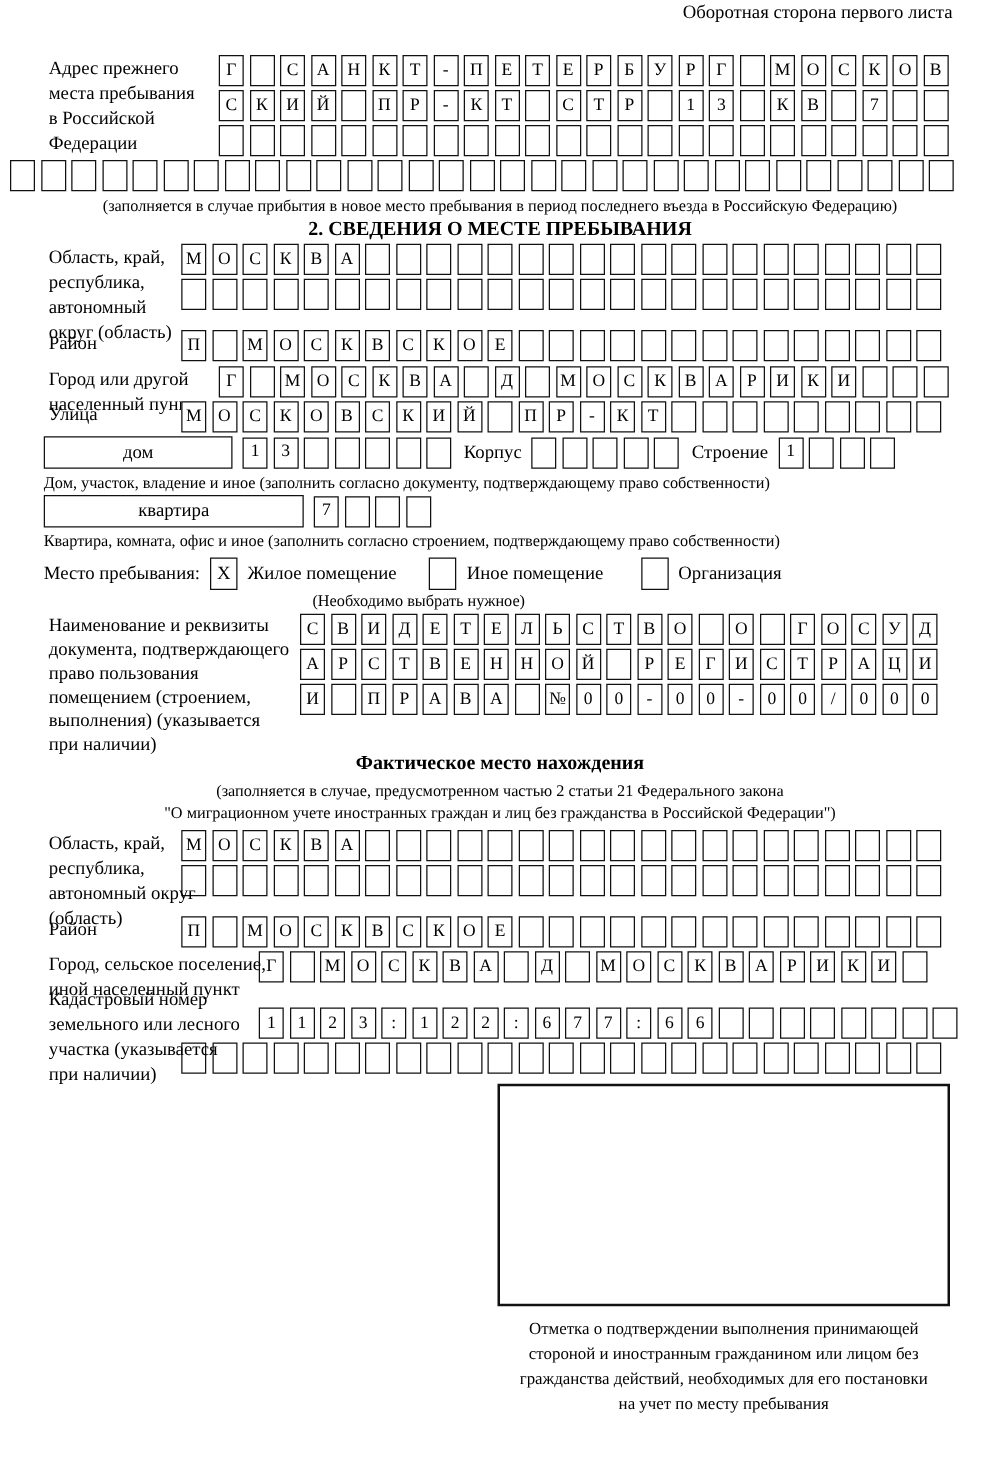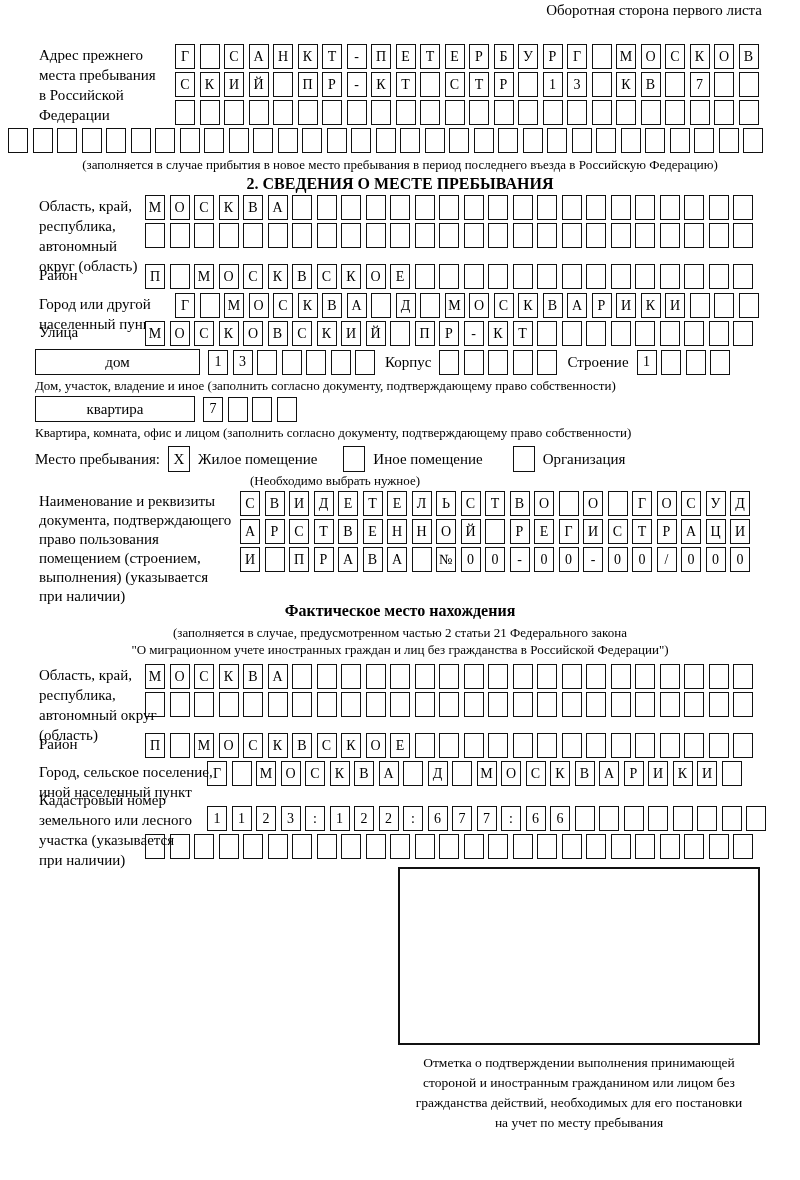--- a/index.html
+++ b/index.html
@@ -317,21 +317,21 @@
         <span class="cell"></span>
         <span class="cell"></span>
         <span class="cell"></span>
         <span class="cell"></span>
         <span class="cell"></span>
         <span class="cell"></span>
       </div>
   </div>
 
   <div class="frow mt2 inline-row">
-    <div class="wide-box" style="width:165px;">дом</div>
+    <div class="wide-box" style="width:151px;">дом</div>
     <div class="cells ml8" style="margin-bottom:0;">
         <span class="cell">1</span>
         <span class="cell">3</span>
         <span class="cell"></span>
         <span class="cell"></span>
         <span class="cell"></span>
         <span class="cell"></span>
         <span class="cell"></span>
       </div>
     <span class="small-label ml10 mr8">Корпус</span>
@@ -346,29 +346,29 @@
     <div class="cells" style="margin-bottom:0;">
         <span class="cell">1</span>
         <span class="cell"></span>
         <span class="cell"></span>
         <span class="cell"></span>
       </div>
   </div>
   <div class="note frow mt2">Дом, участок, владение и иное (заполнить согласно документу, подтверждающему право собственности)</div>
 
   <div class="frow mt2 inline-row">
-    <div class="wide-box" style="width:160px;">квартира</div>
+    <div class="wide-box" style="width:208px;">квартира</div>
     <div class="cells ml8" style="margin-bottom:0;">
         <span class="cell">7</span>
         <span class="cell"></span>
         <span class="cell"></span>
         <span class="cell"></span>
       </div>
   </div>
-  <div class="note frow mt2">Квартира, комната, офис и лицом (заполнить согласно документу, подтверждающему право собственности)</div>
+  <div class="note frow mt2">Квартира, комната, офис и иное (заполнить согласно строением, подтверждающему право собственности)</div>
 
   <div class="frow mt5 inline-row">
     <span class="small-label">Место пребывания:</span>
     <div class="checkbox ml8">X</div>
     <span class="small-label ml8">Жилое помещение</span>
     <div class="checkbox ml26"></div>
     <span class="small-label ml8">Иное помещение</span>
     <div class="checkbox ml30"></div>
     <span class="small-label ml8">Организация</span>
   </div>

